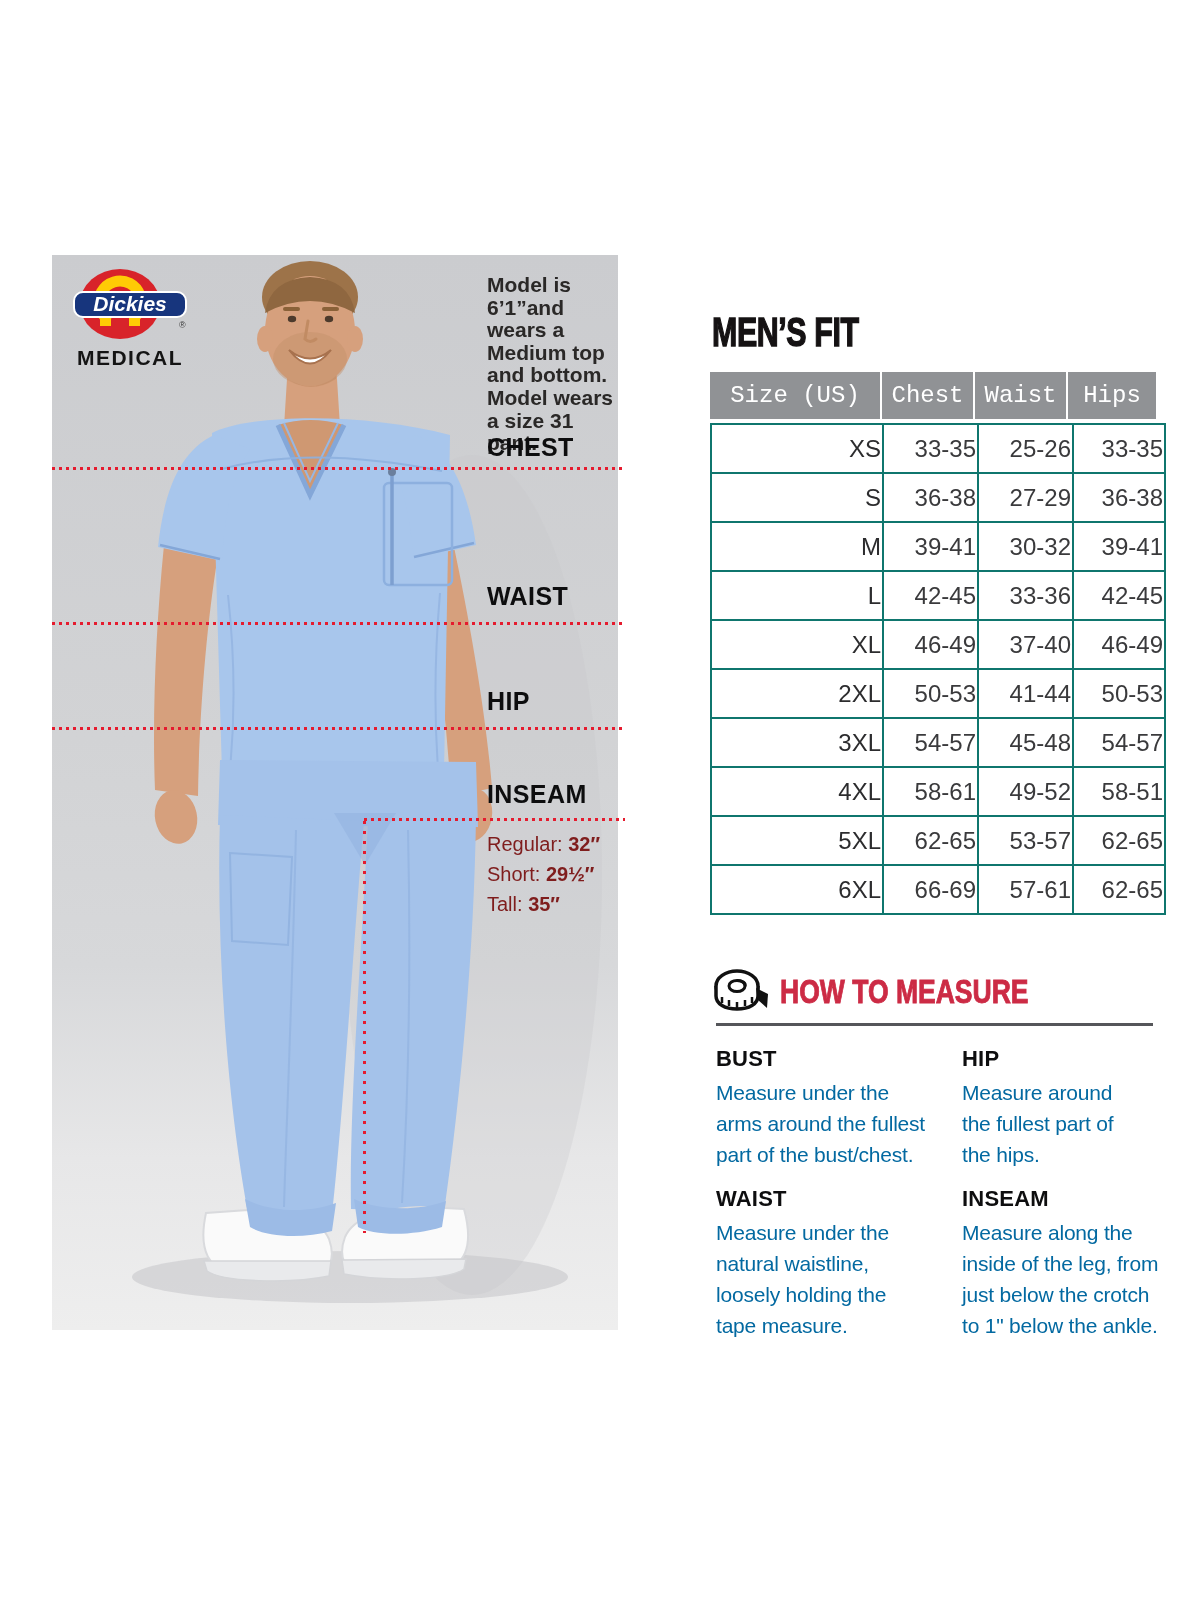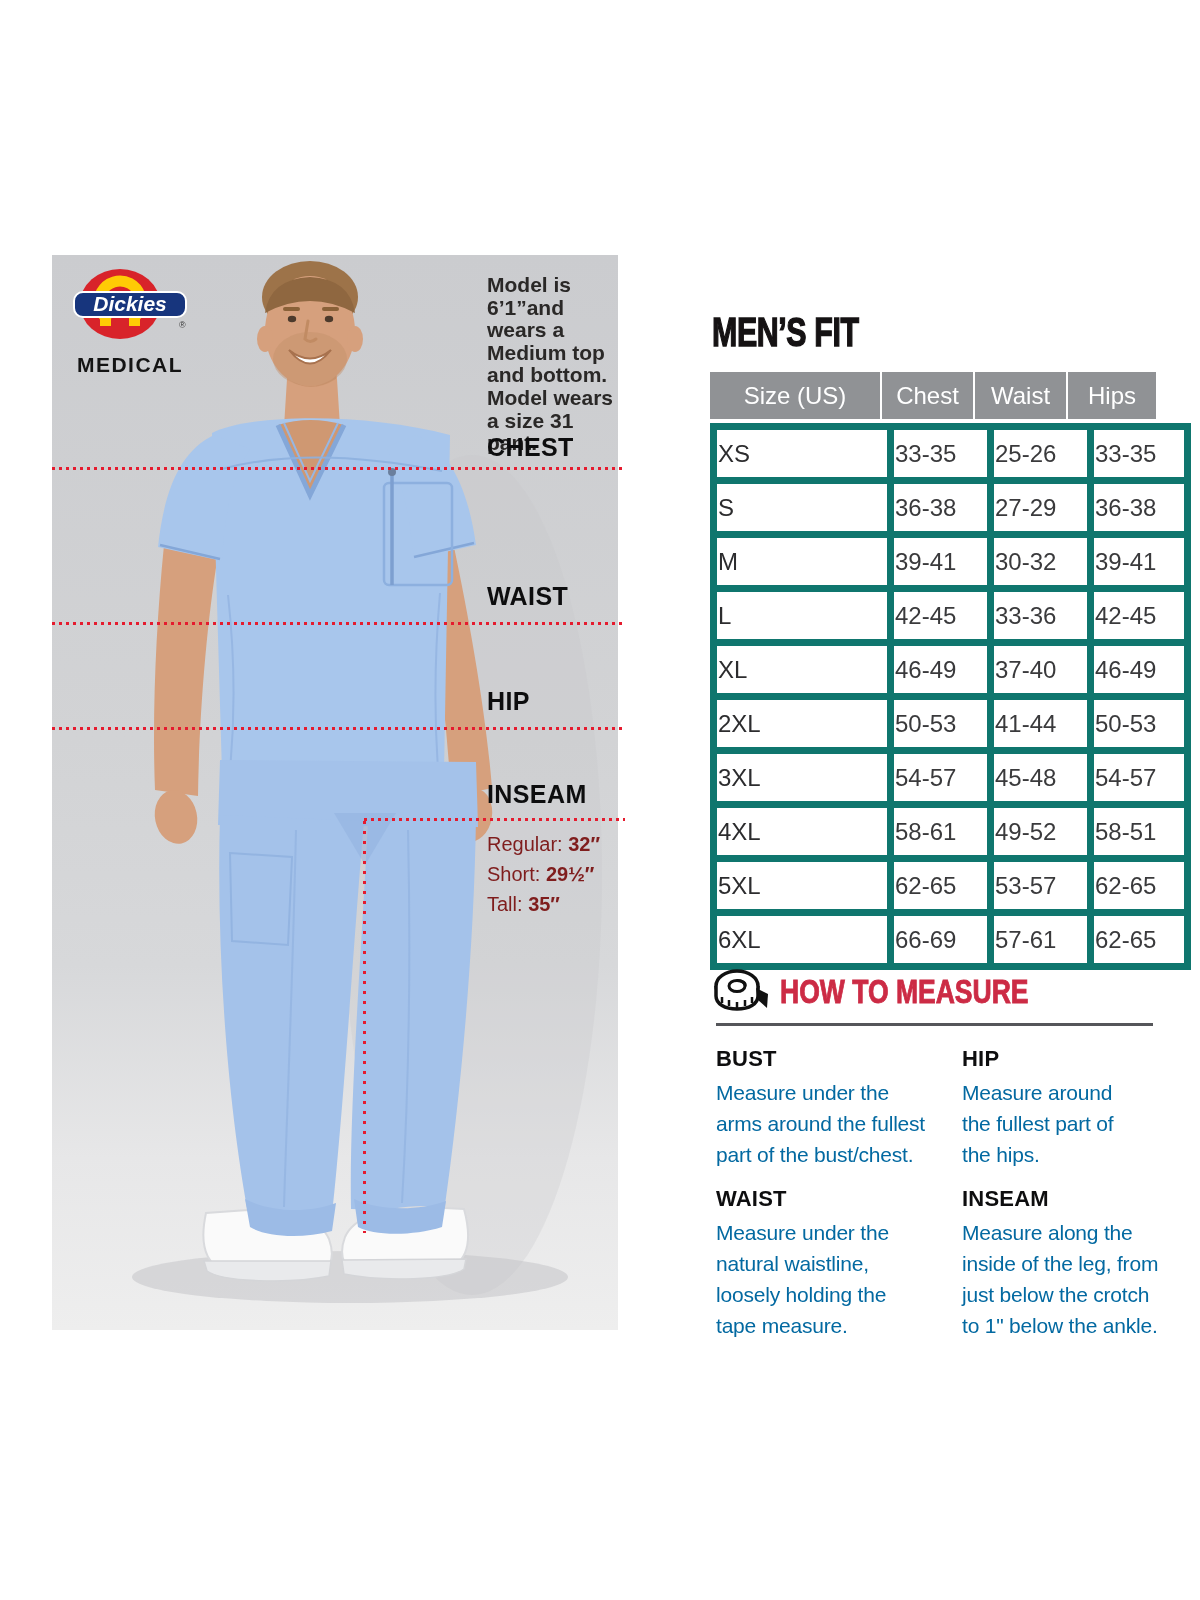--- a/index.html
+++ b/index.html
@@ -6,21 +6,21 @@
   .page{position:relative;width:1200px;height:1352px;background:#ffffff;overflow:hidden;
         font-family:"Liberation Sans","DejaVu Sans",sans-serif;color:#1a1a1c;}
 
   
   .photo{position:absolute;left:52px;top:255px;width:566px;height:1075px;overflow:hidden;
          background:linear-gradient(180deg,#cbcccf 0%,#d2d3d5 45%,#d7d8da 66%,#e7e7e8 84%,#eeeeee 100%);}
   .photo svg{position:absolute;left:0;top:0;}
 
   
   .brand{position:absolute;left:73px;top:266px;width:114px;text-align:center;}
-  .brand .medical{margin-top:7px;font-size:21px;font-weight:700;letter-spacing:1.5px;color:#141414;}
+  .brand .medical{font-size:21px;font-weight:700;letter-spacing:1.5px;color:#141414;}
 
   
   .model-note{position:absolute;left:487px;top:274px;width:140px;font-size:21px;line-height:22.6px;
               font-weight:700;color:#2a2827;white-space:pre-line;}
 
   
   .mlabel{position:absolute;left:487px;font-size:25px;font-weight:700;letter-spacing:.4px;color:#0d0d0e;}
   .mlabel.chest{top:433px;} .mlabel.waist{top:582px;} .mlabel.hip{top:687px;} .mlabel.inseam{top:780px;}
 
   
@@ -38,25 +38,25 @@
   .inseam-row{margin-bottom:7px;line-height:23px;}
   .inseam-row .b{font-weight:700;}
 
   
   .fit-title{position:absolute;left:712px;top:309px;font-size:41px;font-weight:700;color:#151213;
              transform:scaleX(.74);transform-origin:left center;letter-spacing:-.5px;
              -webkit-text-stroke:1.4px #151213;white-space:nowrap;}
 
   .size-table{position:absolute;left:710px;top:372px;width:446px;}
   .size-table-header{display:grid;grid-template-columns:170px 93px 93px 90px;height:47px;
-             background:#909295;color:#fff;font-size:24px;}
+             background:#909295;color:#fff;font-size:24px;font-family:Liberation Mono, monospace;}
   .size-table-header .th{display:flex;align-items:center;justify-content:center;border-left:2px solid #fff;}
   .size-table-header .th:first-child{border-left:none;}
   table.size-body{margin-top:4px;border-collapse:collapse;width:446px;table-layout:fixed;}
-  table.size-body td{border:7px solid #0f766e;height:45px;text-align:left;vertical-align:middle;
+  table.size-body td{border:2px solid #0f766e;height:45px;text-align:right;vertical-align:middle;
              font-size:24px;color:#3a3a3c;}
   table.size-body td:first-child{width:168px;color:#2c2c2e;}
   table.size-body td:nth-child(2){width:91px;}
   table.size-body td:nth-child(3){width:91px;}
   table.size-body td:nth-child(4){width:88px;}
 
   
   .htm-icon{position:absolute;left:712px;top:964px;}
   .htm-title{position:absolute;left:780px;top:972px;font-size:34px;font-weight:700;color:#cc2b45;
              transform:scaleX(.78);transform-origin:left center;-webkit-text-stroke:.9px #cc2b45;

